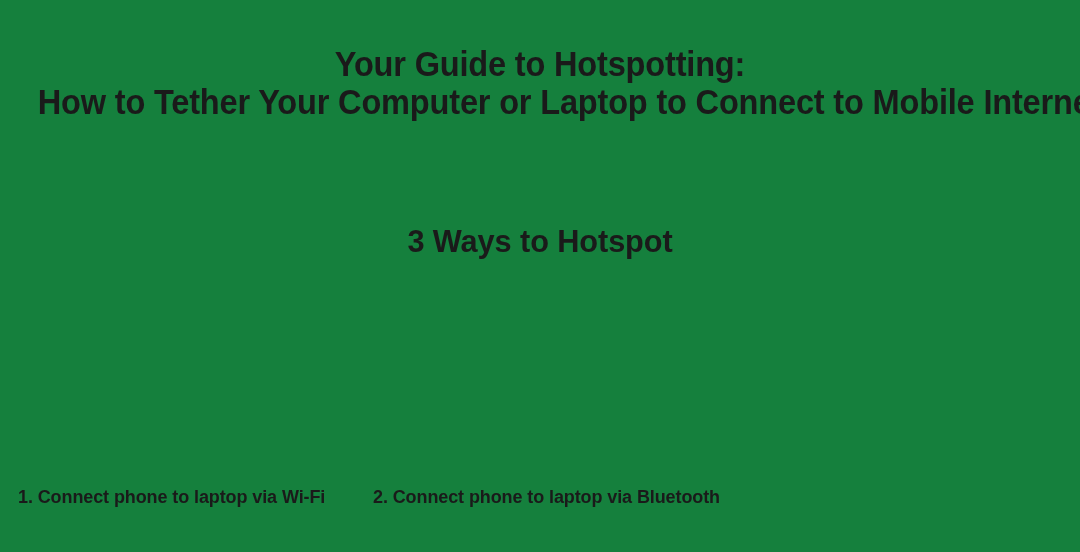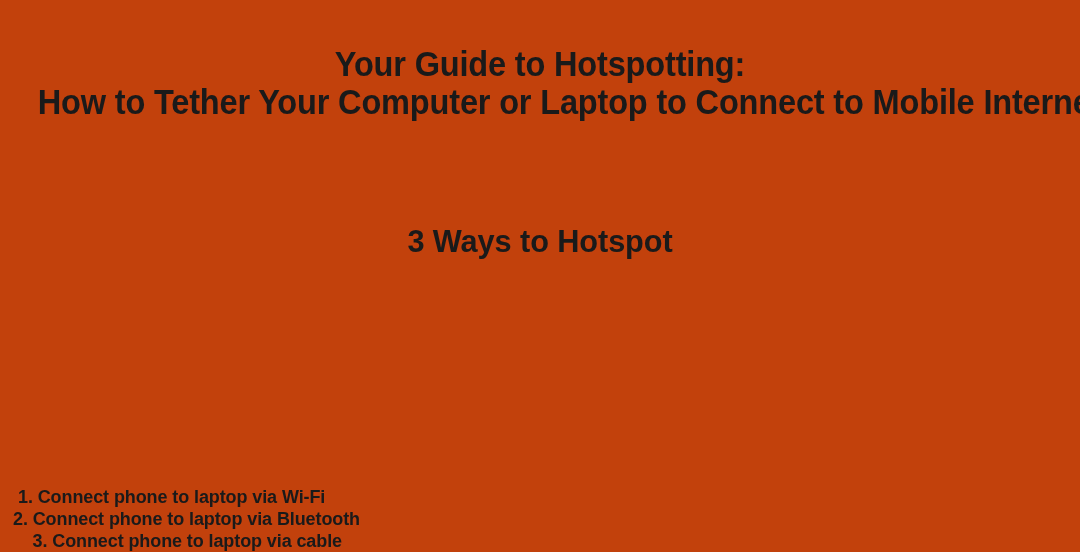--- a/index.html
+++ b/index.html
@@ -13,21 +13,21 @@
     overflow: hidden;
     font-family: "Liberation Sans", "DejaVu Sans", sans-serif;
     color: #1a1a1a;
     -webkit-font-smoothing: antialiased;
   }
 
   .page {
     position: relative;
     width: 1080px;
     height: 552px;
-    background: #c2410c;
+    background: #15803d;
   }
 
   
   .title-block {
     position: absolute;
     left: 0;
     top: 45px;
     width: 1080px;
     text-align: center;
   }
@@ -81,21 +81,21 @@
   }
 
   
   .caption-row {
     position: absolute;
     left: 0;
     top: 486px;
     width: 1080px;
     height: 28px;
     display: flex;
-    flex-direction: column;
+    flex-direction: row;
     align-items: flex-start;
   }
   .caption {
     font-family: "Liberation Sans Narrow", "Liberation Sans", "DejaVu Sans Condensed", sans-serif;
     font-weight: 700;
     font-size: 18px;
     line-height: 22px;
     letter-spacing: -0.1px;
     color: #1a1a1a;
     white-space: nowrap;
@@ -142,18 +142,15 @@
     <div class="illustration-slot"></div>
   </div>
 
   <div class="caption-row">
     <div class="cap-col-1">
       <span class="caption">1. Connect phone to laptop via Wi-Fi</span>
     </div>
     <div class="cap-col-2">
       <span class="caption">2. Connect phone to laptop via Bluetooth</span>
     </div>
-    <div class="cap-col-3">
-      <span class="caption">3. Connect phone to laptop via cable</span>
-    </div>
   </div>
 
 </div>
 
 </body></html>

